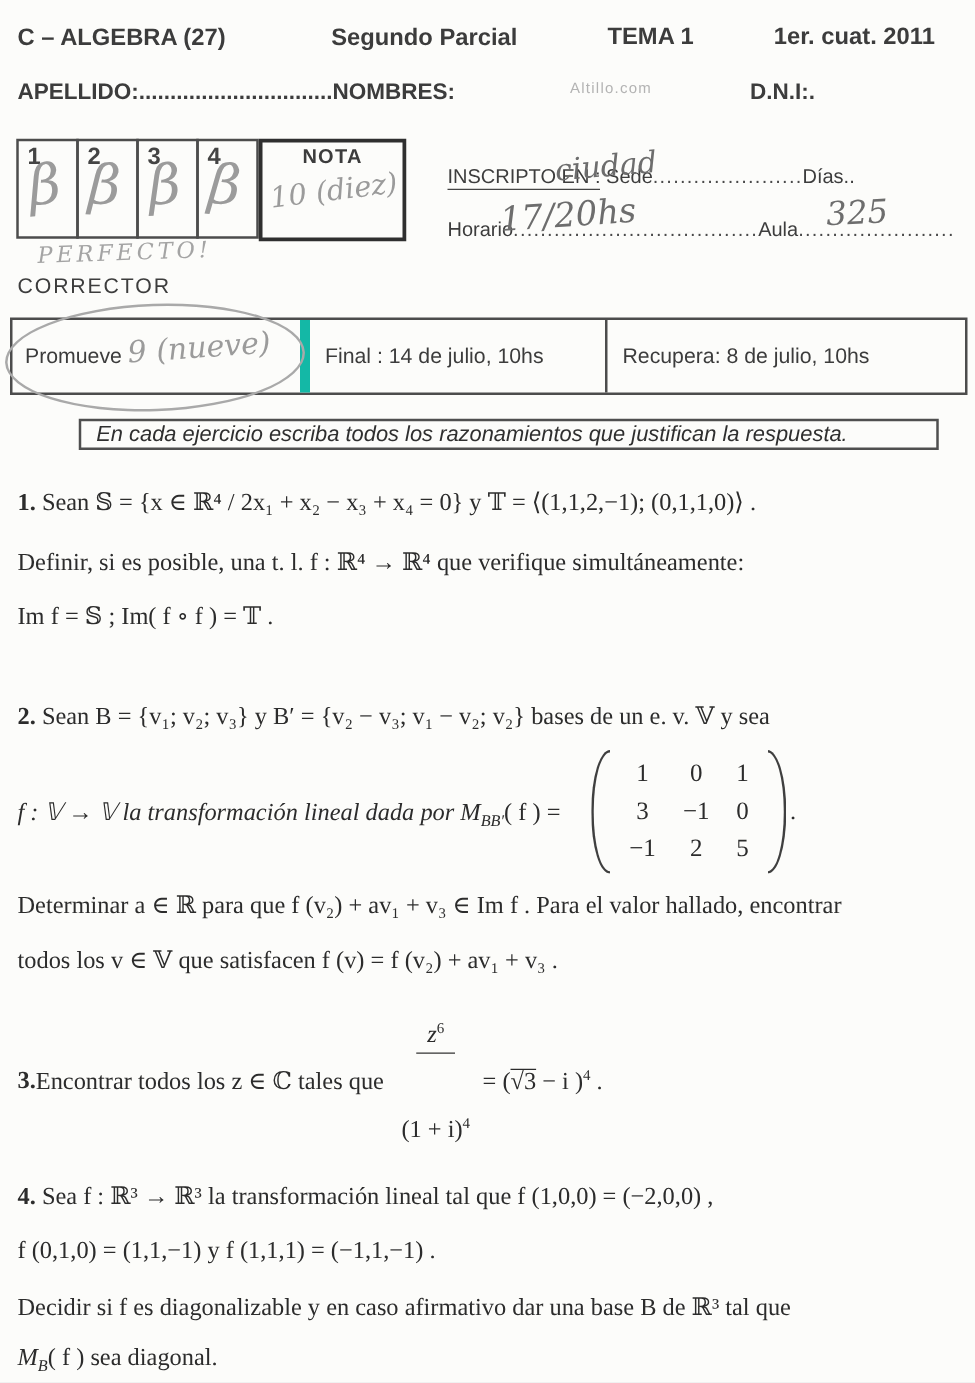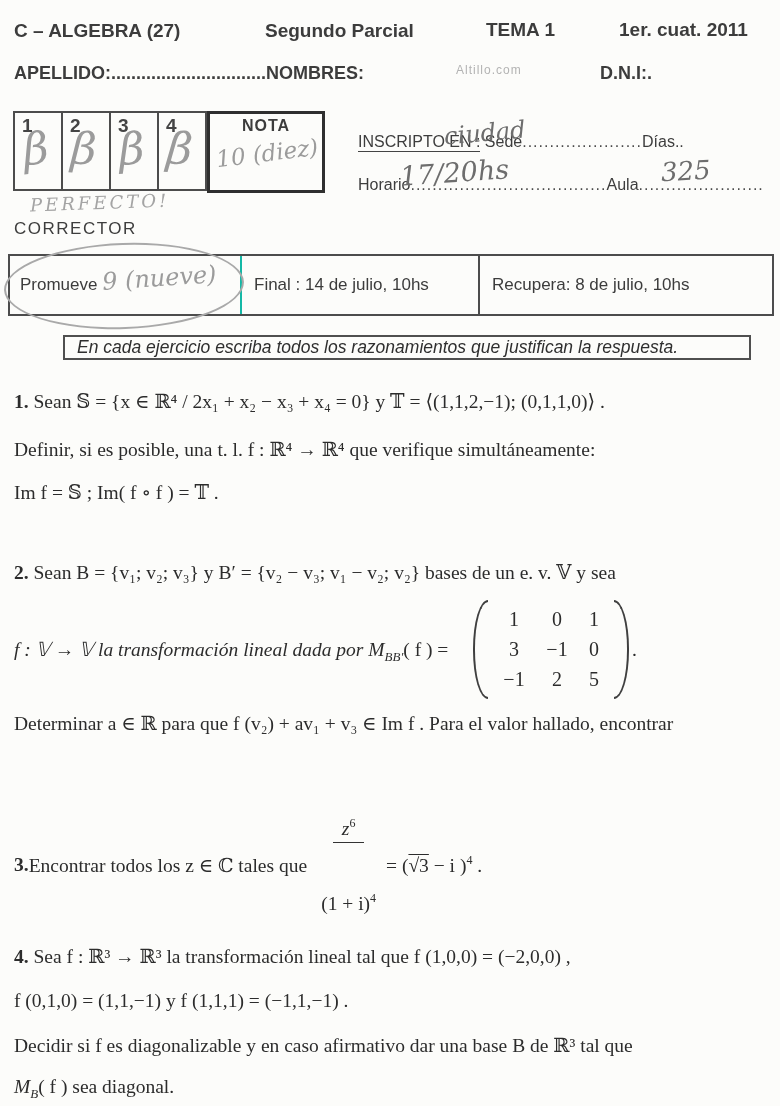--- a/index.html
+++ b/index.html
@@ -28,21 +28,21 @@
   .pen{color:#6d6d6d;}
   .perfecto{font-size:18px;letter-spacing:3px;color:#a4a4a4;transform:rotate(-2deg);}
   .corrector{font-size:17px;letter-spacing:1.5px;color:#3d3d3d;}
   
   .inscr{font-size:16px;color:#3d3d3d;}
   .inscr .u{border-bottom:1.6px solid #444;padding-bottom:1px;}
   .dots{letter-spacing:1px;color:#4a4a4a;}
   
   .ptable{display:flex;width:762px;height:58px;border:2px solid #4c4c4c;}
   .pcell{display:flex;align-items:center;font-size:17px;color:#3c3c3c;position:relative;}
-  .pc1{width:220px;border-right:2px solid #14b8a6;padding-left:10px;text-align:center;}
+  .pc1{width:220px;border-right:8px solid #14b8a6;padding-left:10px;text-align:center;}
   .pc2{width:224px;border-right:2px solid #4c4c4c;padding-left:12px;}
   .pc3{flex:1;padding-left:12px;}
   .pvalue{position:absolute;left:92px;top:8px;font-size:24px;transform:rotate(-4deg);}
   .ellipse{position:absolute;left:-6px;top:-13px;width:236px;height:82px;
            border:2px solid #a9a9a9;border-radius:50%;transform:rotate(-2deg);pointer-events:none;}
   
   .instr{width:688px;height:25px;border:2px solid #4f4f4f;display:flex;align-items:center;
          font-style:italic;font-size:17.5px;color:#2f2f2f;padding-left:12px;box-sizing:border-box;}
   
   .ex{font-family:"Liberation Serif","DejaVu Serif",serif;font-size:19.5px;color:#2c2c2c;}
@@ -155,20 +155,21 @@
         <span>−1</span>
         <span>2</span>
         <span>5</span>
       </div>
       <div class="paren paren-r"></div>
       <span class="mperiod">.</span>
     </div>
   </div>
 
   <div class="abs ex" style="left:14px;top:712px;"><span>Determinar  a ∈ ℝ   para que   f (v₂) + av₁ + v₃ ∈ Im f .  Para el valor hallado, encontrar</span></div>
+  <div class="abs ex" style="left:14px;top:756px;"><span>todos los  v ∈ 𝕍  que satisfacen   f (v) = f (v₂) + av₁ + v₃ .</span></div>
 
   <div class="abs ex fracline" style="left:14px;top:828px;">
     <b>3.</b>
     <span> Encontrar todos los  z ∈ ℂ   tales que</span>
     <span class="frac">
       <span class="fnum"><i>z</i><sup>6</sup></span>
       <span class="fden"><span>(1 + i)</span><sup>4</sup></span>
     </span>
     <span><span>= (</span><span class="rad">√3</span><span> − i )</span><sup>4</sup><span> .</span></span>
   </div>

